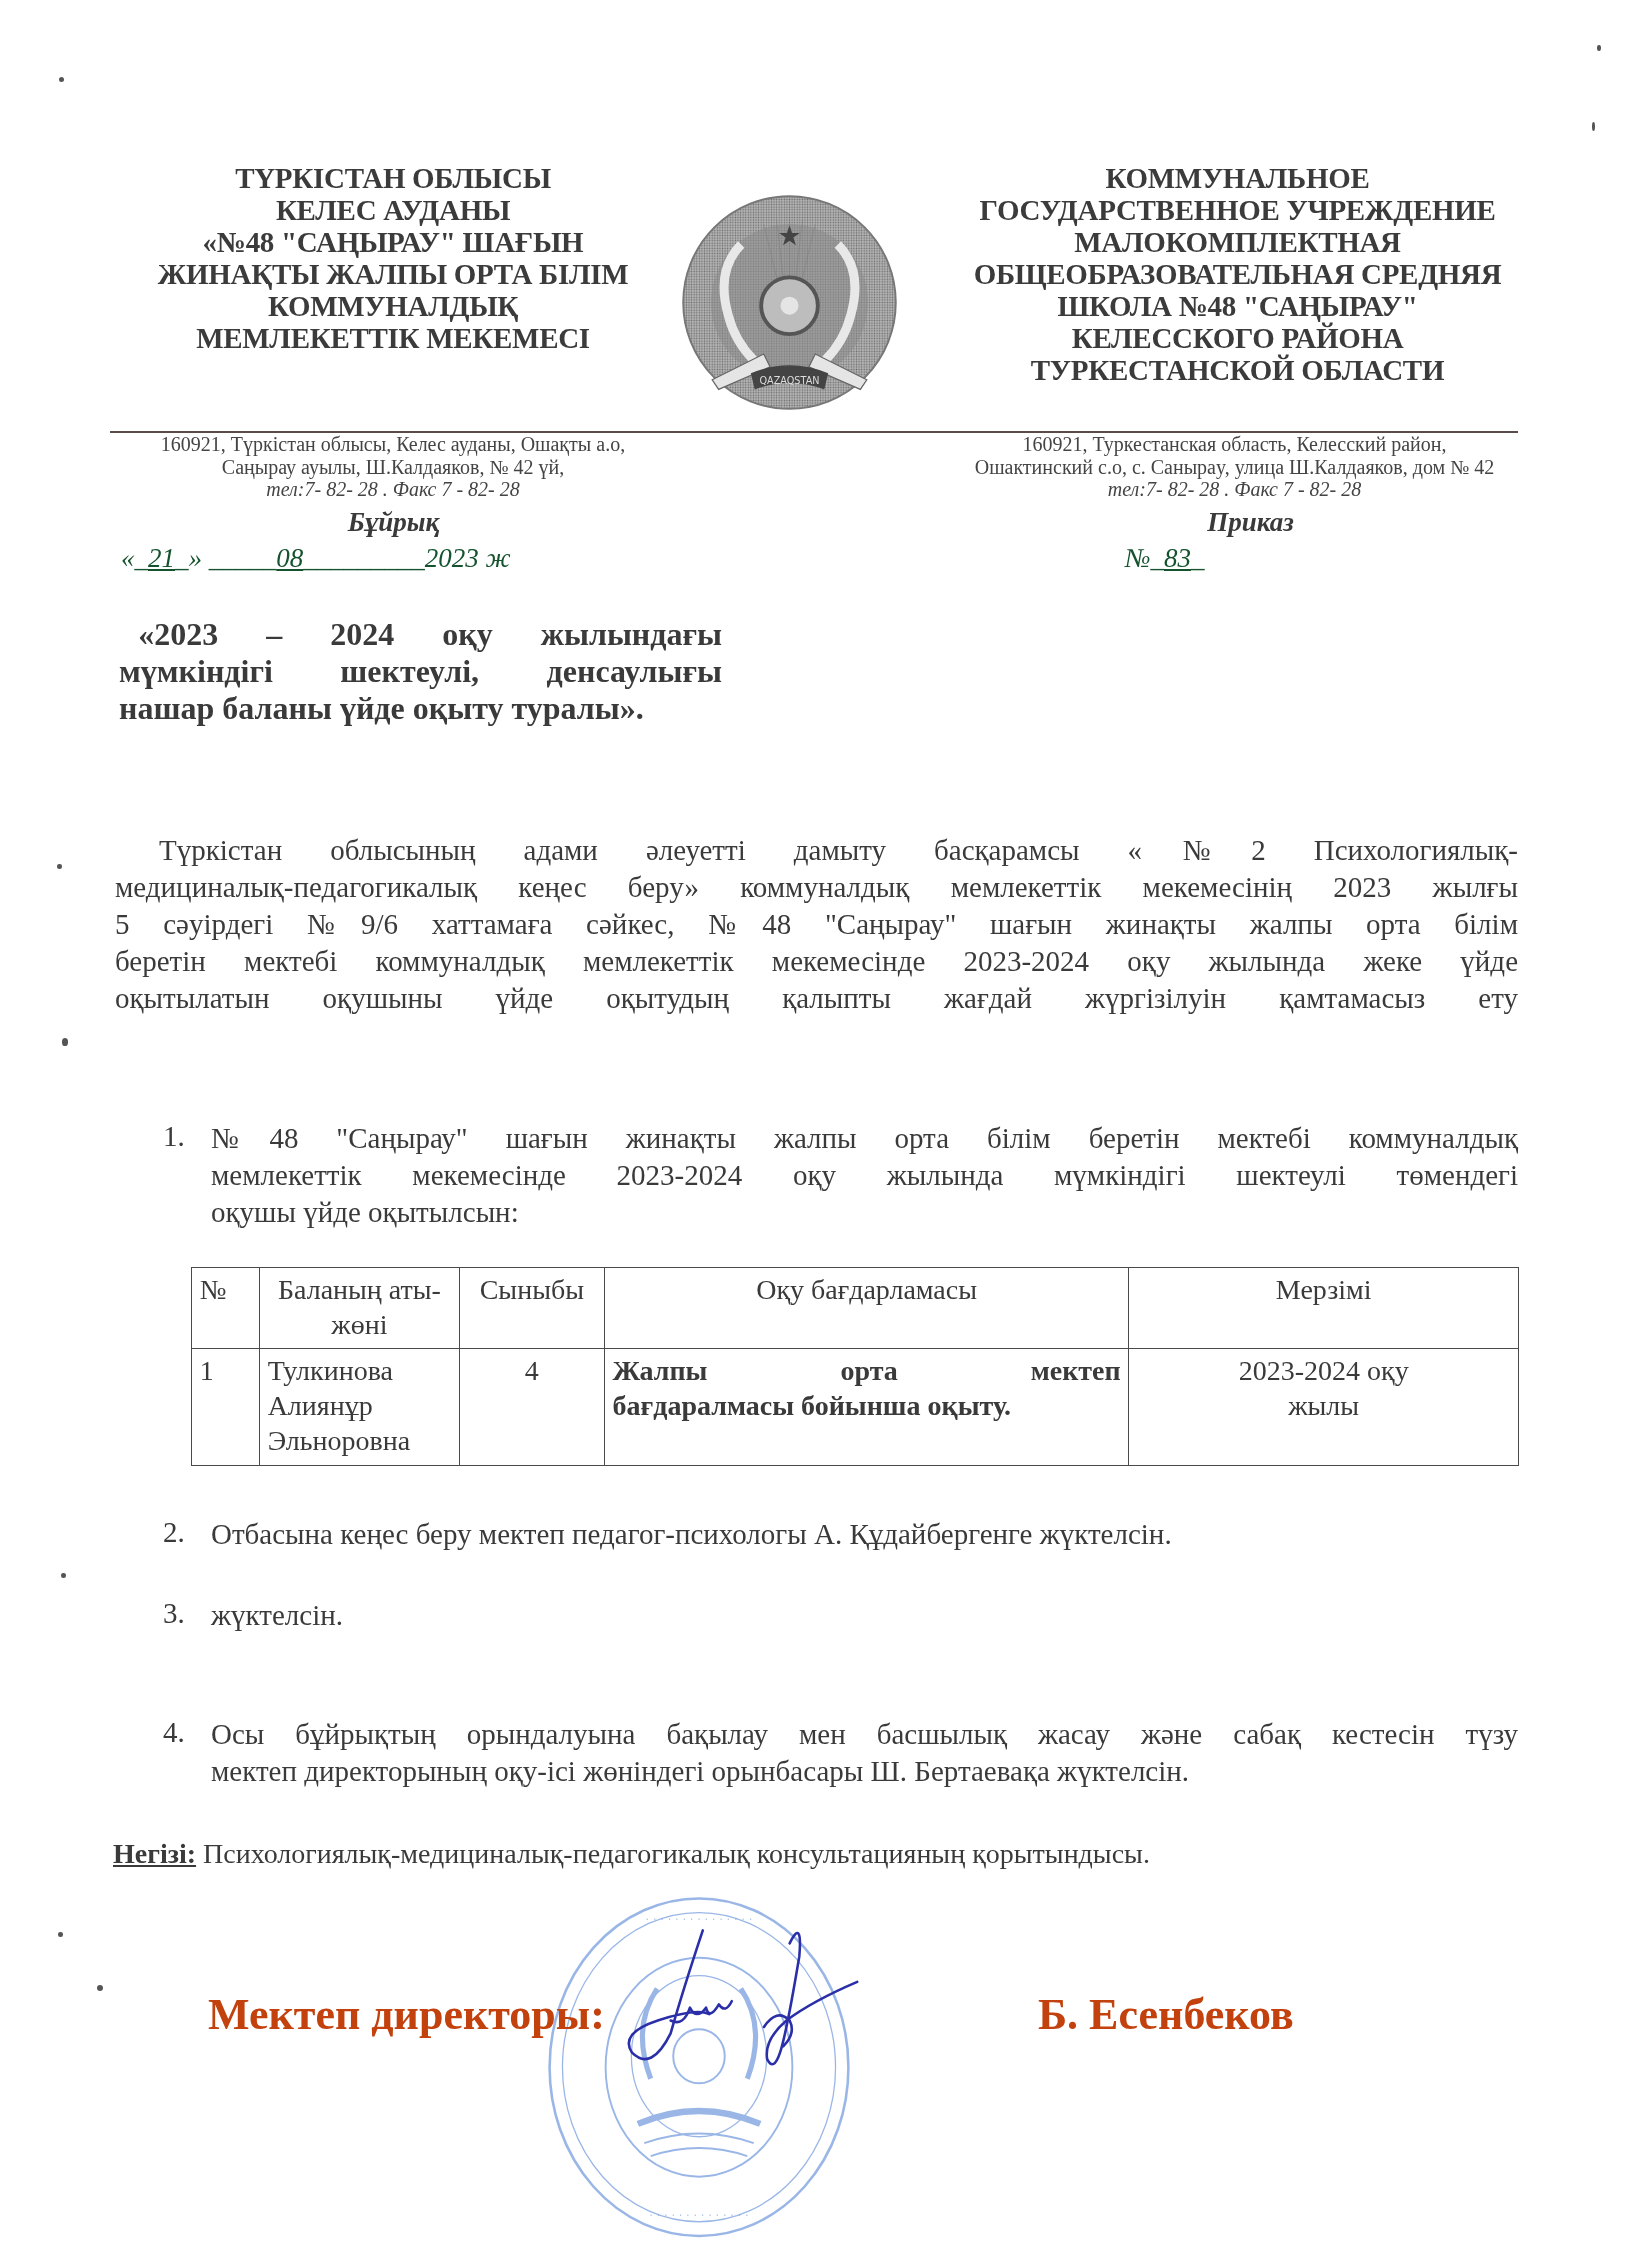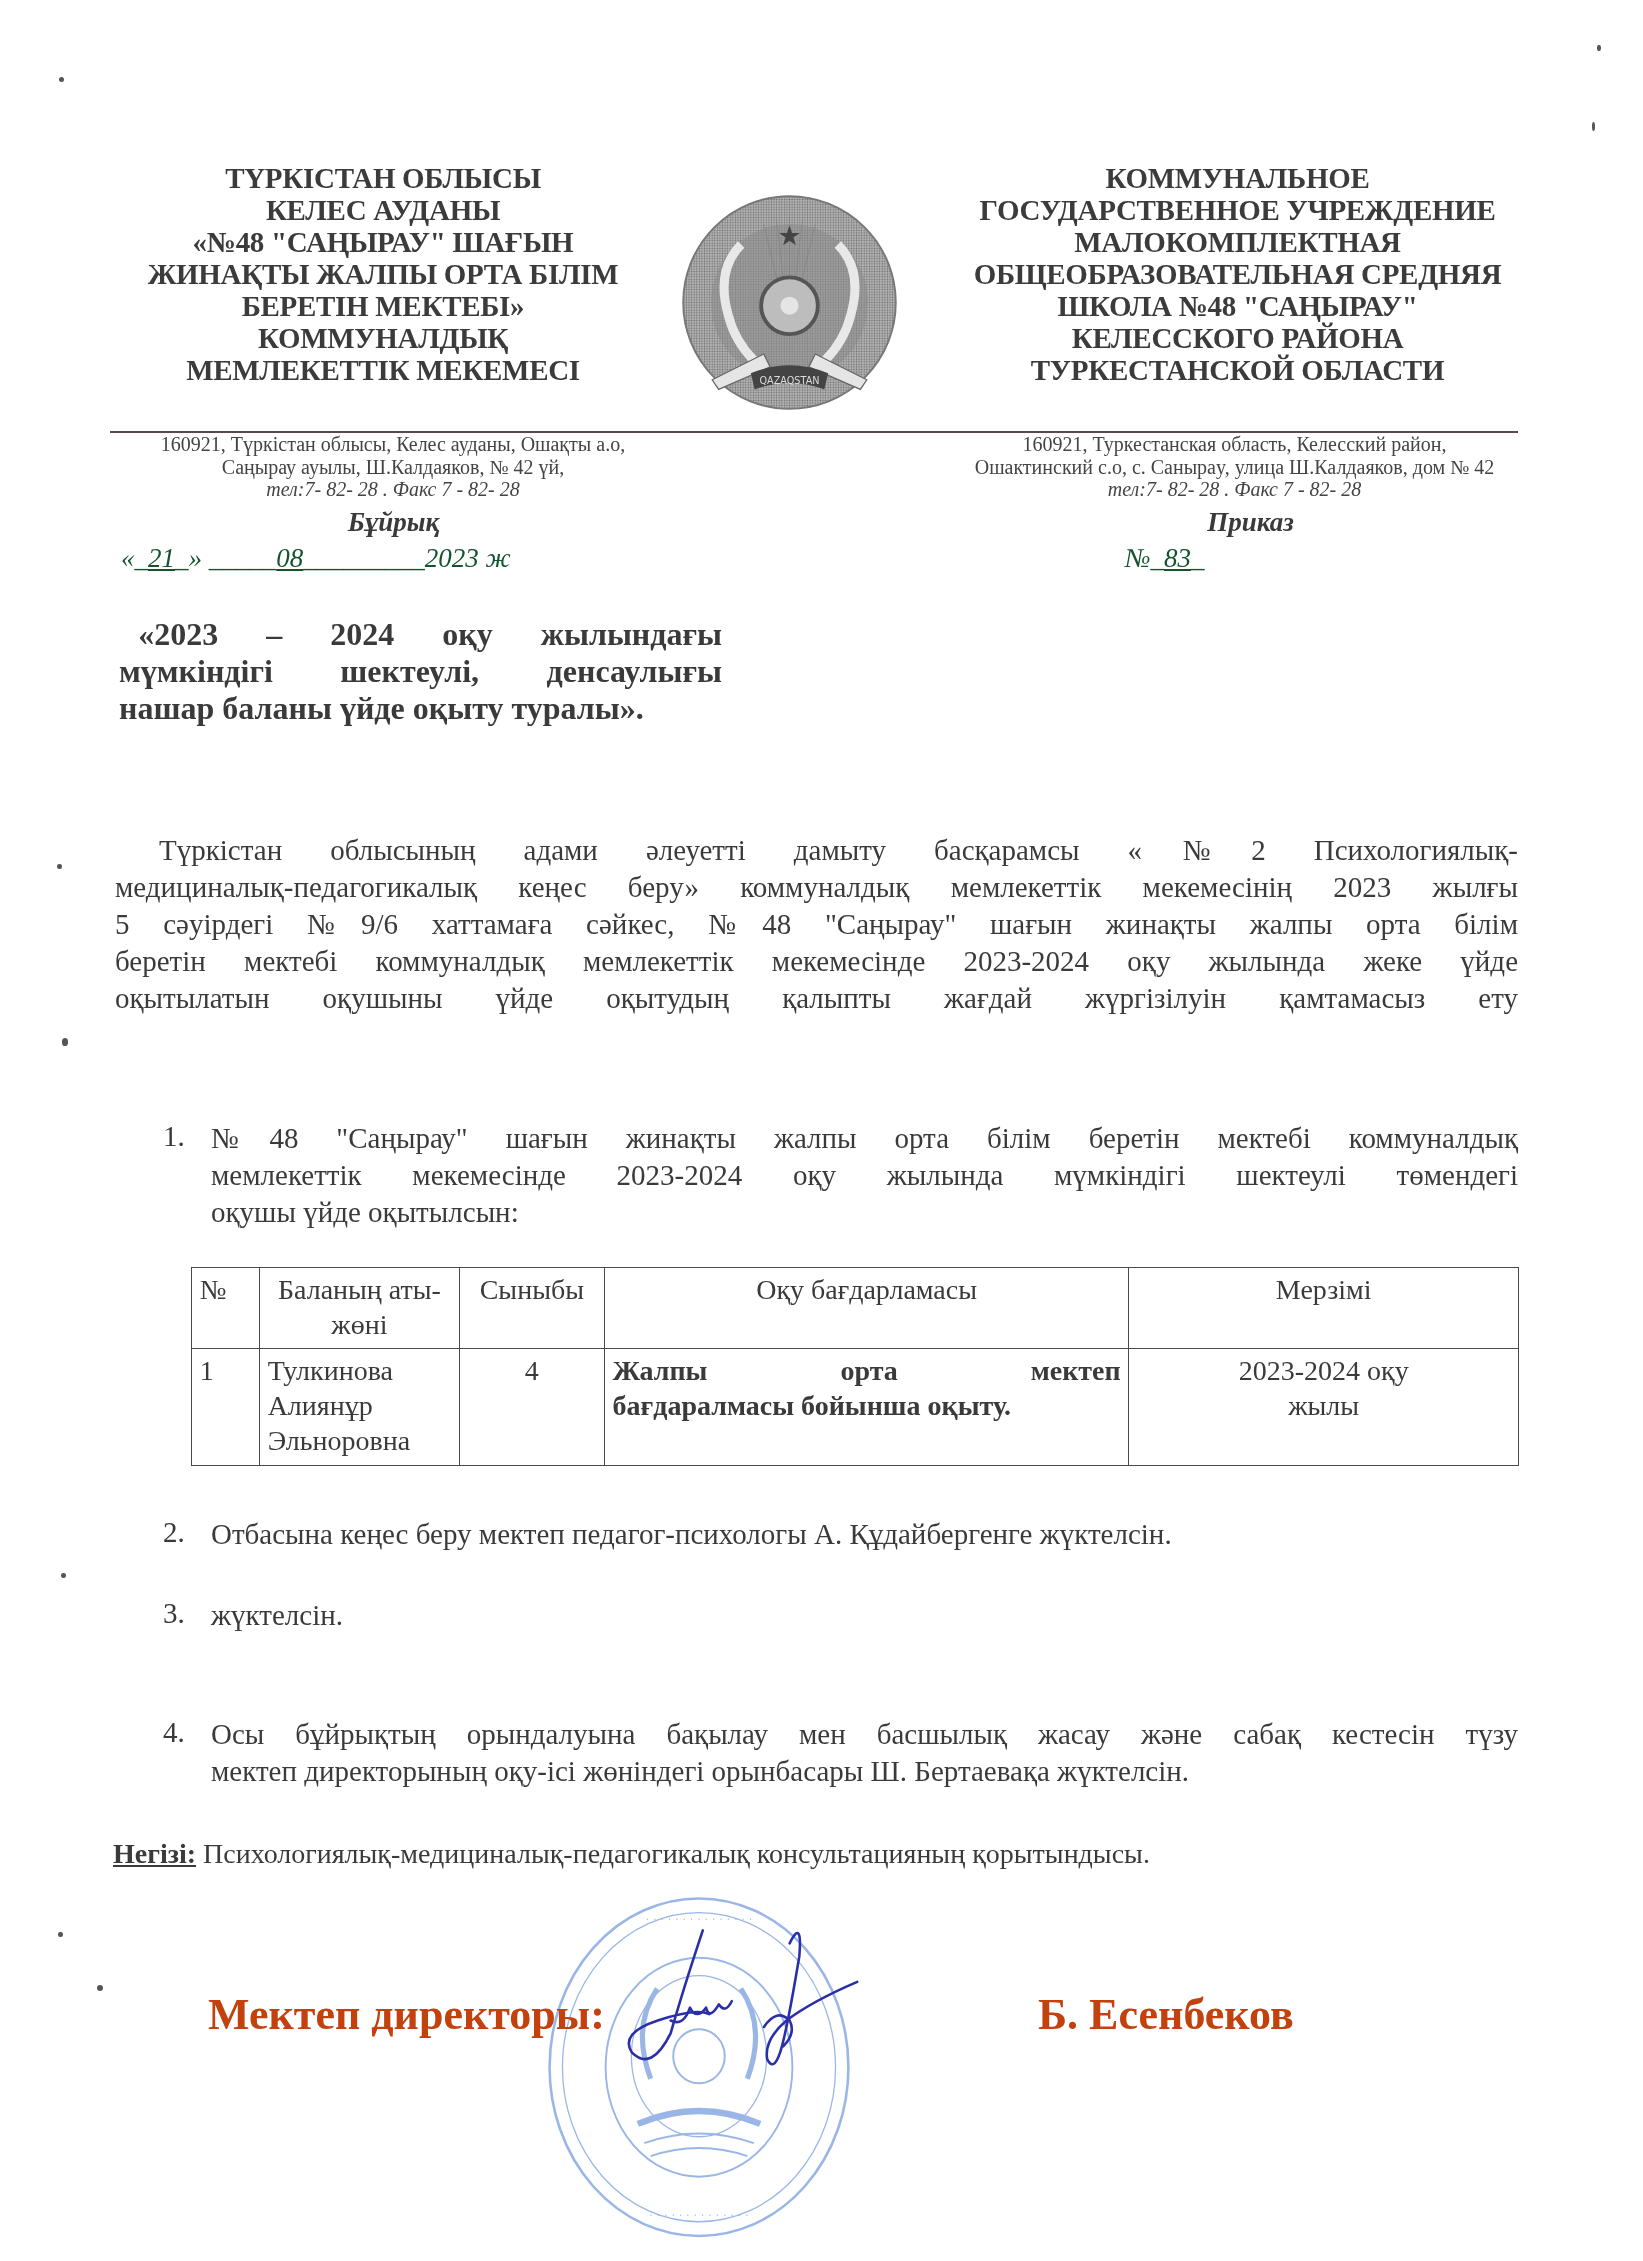--- a/index.html
+++ b/index.html
@@ -39,26 +39,25 @@
 
 <div class="speck" style="left:59px;top:77px;width:5.2px;height:5.2px;"></div>
 <div class="speck" style="left:1597px;top:45px;width:3.9px;height:6.4px;"></div>
 <div class="speck" style="left:1592px;top:122px;width:3.2px;height:9px;"></div>
 <div class="speck" style="left:57px;top:864px;width:4.5px;height:4.5px;"></div>
 <div class="speck" style="left:62px;top:1038px;width:6.4px;height:7.7px;"></div>
 <div class="speck" style="left:61px;top:1573px;width:4.5px;height:4.5px;"></div>
 <div class="speck" style="left:58px;top:1932px;width:4.5px;height:4.5px;"></div>
 <div class="speck" style="left:97px;top:1985px;width:6.4px;height:6.4px;"></div>
 
-<div class="abs hdr" style="left:93px;top:162px;width:580px;">
+<div class="abs hdr" style="left:103px;top:162px;width:580px;">
   <div>ТҮРКІСТАН ОБЛЫСЫ</div>
   <div>КЕЛЕС АУДАНЫ</div>
   <div>«№48 "САҢЫРАУ" ШАҒЫН</div>
   <div>ЖИНАҚТЫ ЖАЛПЫ ОРТА БІЛІМ</div>
-  <div>БЕРЕТІН МЕКТЕБІ»</div>
   <div>КОММУНАЛДЫҚ</div>
   <div>МЕМЛЕКЕТТІК МЕКЕМЕСІ</div>
 </div>
 
 <div class="abs" style="left:680px;top:193px;width:219px;height:219px;">
   <svg width="219" height="219" viewBox="0 0 340 340">
     <defs>
       <pattern id="dots" width="4" height="4" patternUnits="userSpaceOnUse">
         <rect width="4" height="4" fill="#b5b5b5"></rect>
           <circle cx="2" cy="2" r="1.2" fill="#6a6a6a"></circle>

